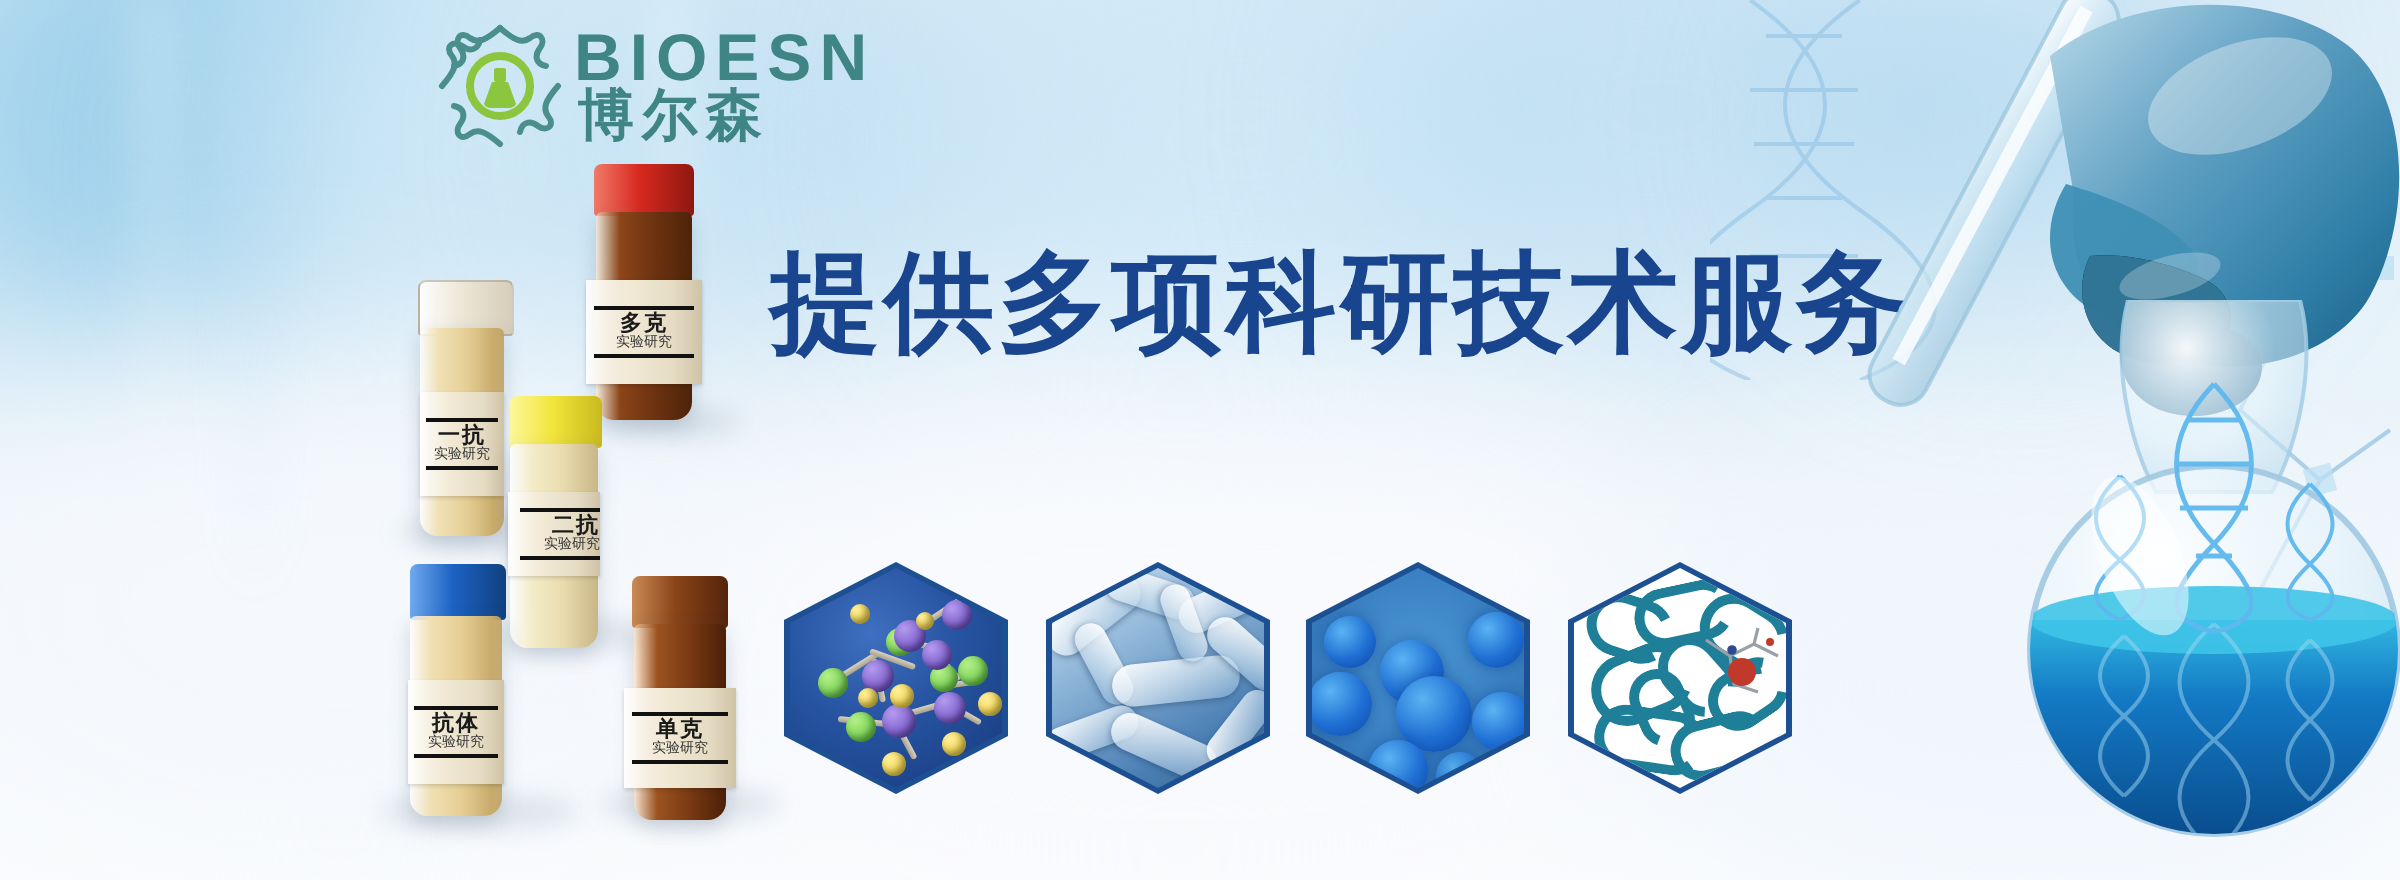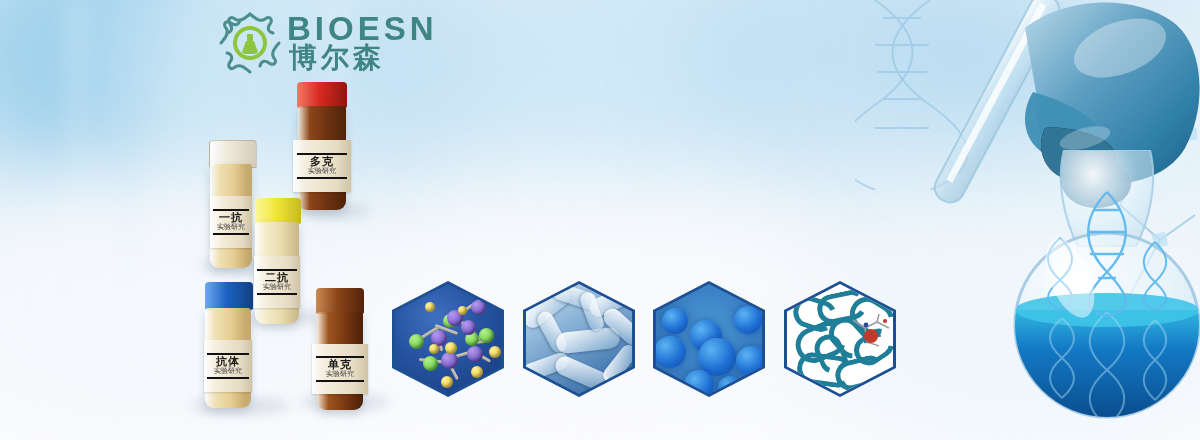--- a/index.html
+++ b/index.html
@@ -161,20 +161,21 @@
       <circle cx="35" cy="35" r="15" fill="none" stroke="#8cc63f" stroke-width="4"></circle>
       <g fill="#8cc63f">
         <rect x="32" y="26" width="6" height="7" rx="1"></rect>
         <path d="M31 33 L39 33 L43 44 A4 4 0 0 1 39 46 L31 46 A4 4 0 0 1 27 44 Z"></path>
       </g>
     </svg>
     <div class="logo-word">BIOESN</div>
     <div class="logo-cn">博尔森</div>
   </div>
 
+  <div id="headline">提供多项科研技术服务</div>
 
   <div id="hexrow">
 
     <div class="hex hex-frame hex1">
       <div class="hex-inner">
         <div class="fill-molecule"></div>
 
         <div class="bond" style="left:22px;top:55px;width:26px;transform:rotate(-32deg);"></div>
         <div class="bond" style="left:40px;top:40px;width:24px;transform:rotate(20deg);"></div>
         <div class="bond" style="left:54px;top:34px;width:26px;transform:rotate(14deg);"></div>
@@ -286,21 +287,21 @@
       <div class="bar"></div>
       <div class="t1">多克</div>
       <div class="t2">实验研究</div>
       <div class="bar"></div>
     </div>
   </div>
 
   <div class="vial" style="left:253px;top:198px;width:52px;height:128px;">
     <div class="cap" style="left:2px;width:46px;height:26px;background:linear-gradient(90deg,#fdf79a,#f2e63c 45%,#c8ba1e 100%);"></div>
     <div class="body" style="top:24px;width:44px;height:102px;background:linear-gradient(90deg,rgba(255,255,255,.8),#f4ecc8 25%,#e9dcae 60%,#c9b686 100%);"></div>
-    <div class="label" style="left:1px;top:58px;width:46px;height:52px;">
+    <div class="label" style="left:1px;top:48px;width:46px;height:42px;align-items:flex-end;">
       <div class="bar"></div>
       <div class="t1">二抗</div>
       <div class="t2">实验研究</div>
       <div class="bar"></div>
     </div>
   </div>
 
   <div class="vial" style="left:203px;top:282px;width:54px;height:128px;">
     <div class="cap" style="left:2px;width:48px;height:28px;background:linear-gradient(90deg,#6fa9ef,#1c62c4 45%,#10407f 100%);"></div>
     <div class="body" style="top:26px;width:46px;height:100px;"></div>

